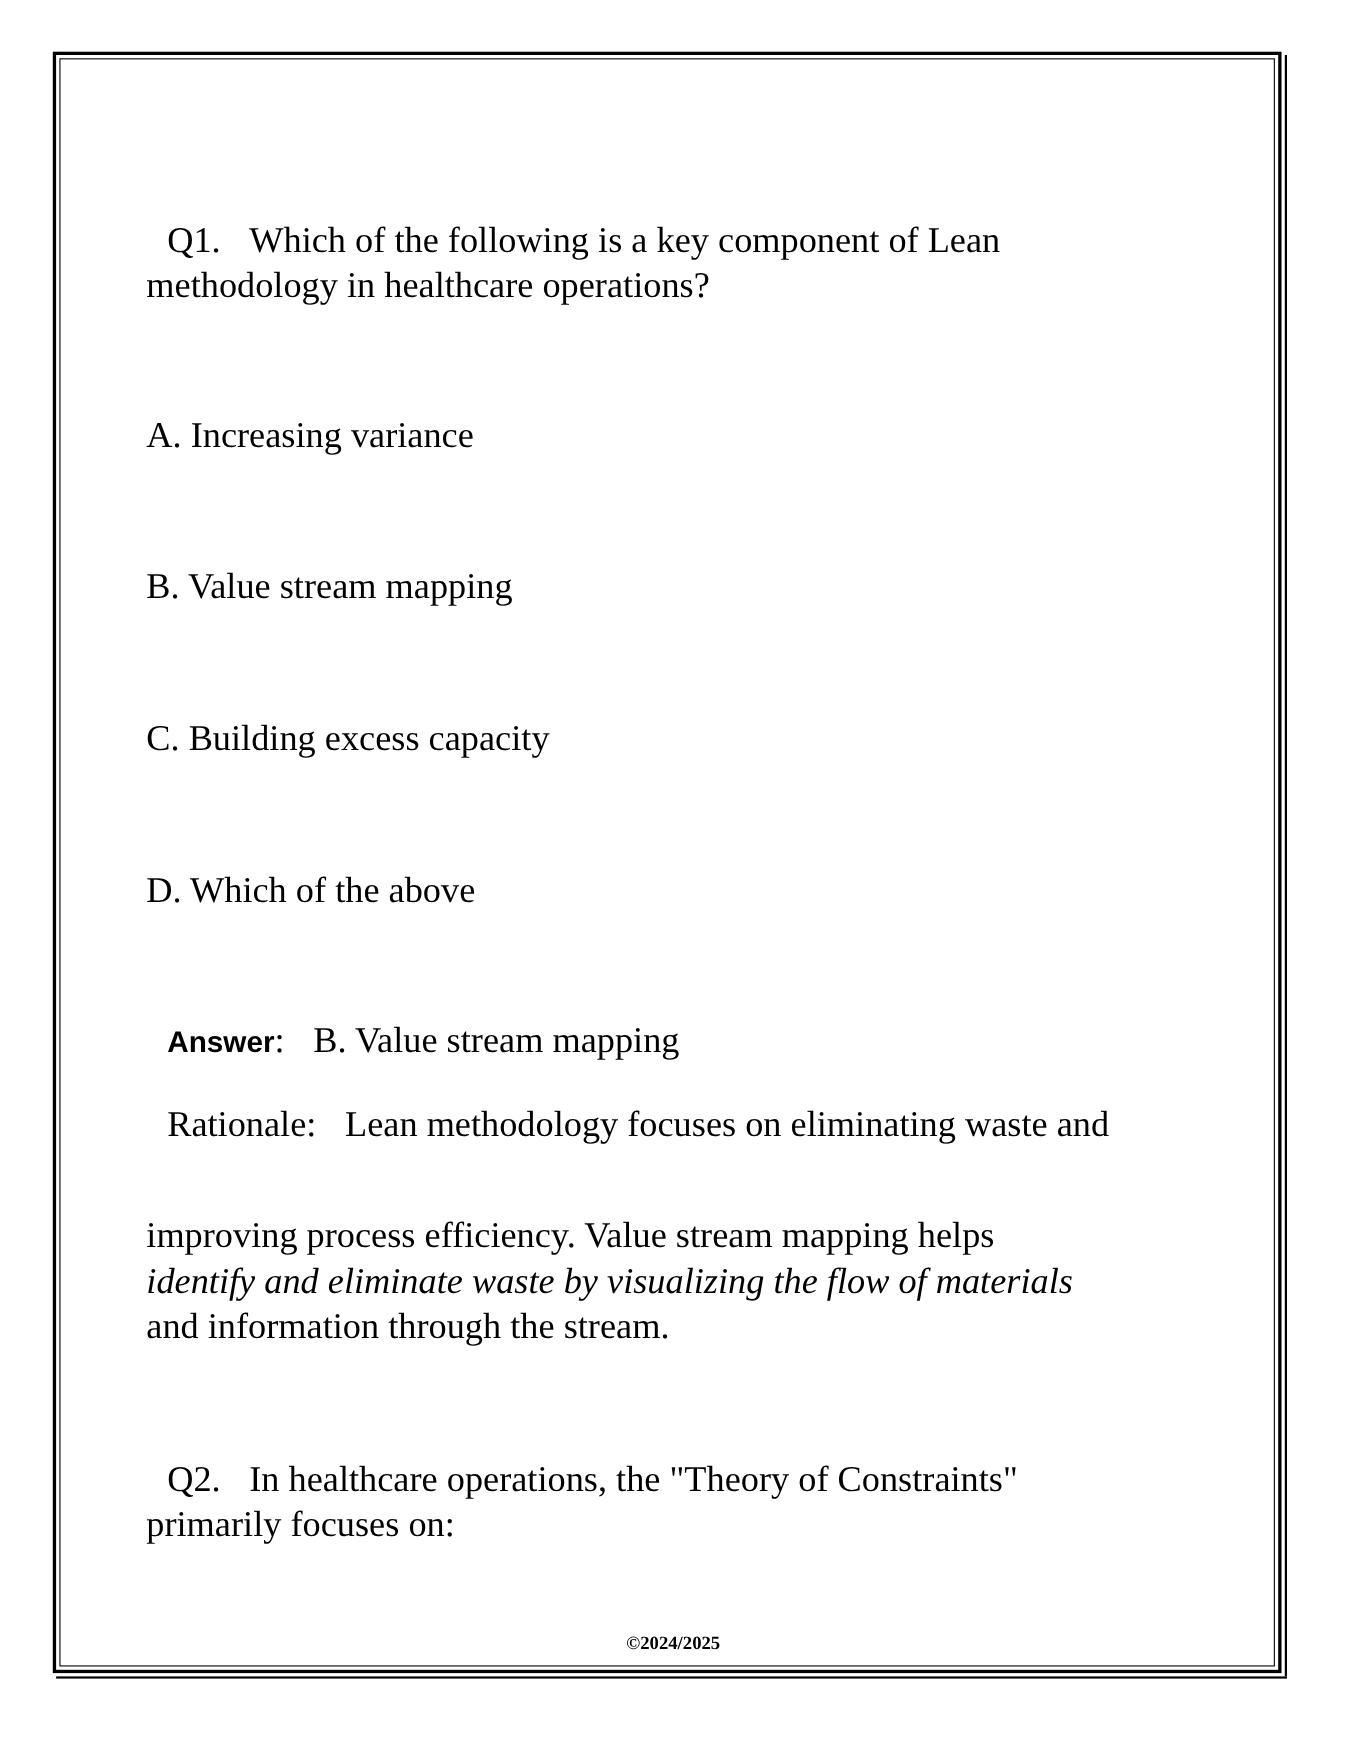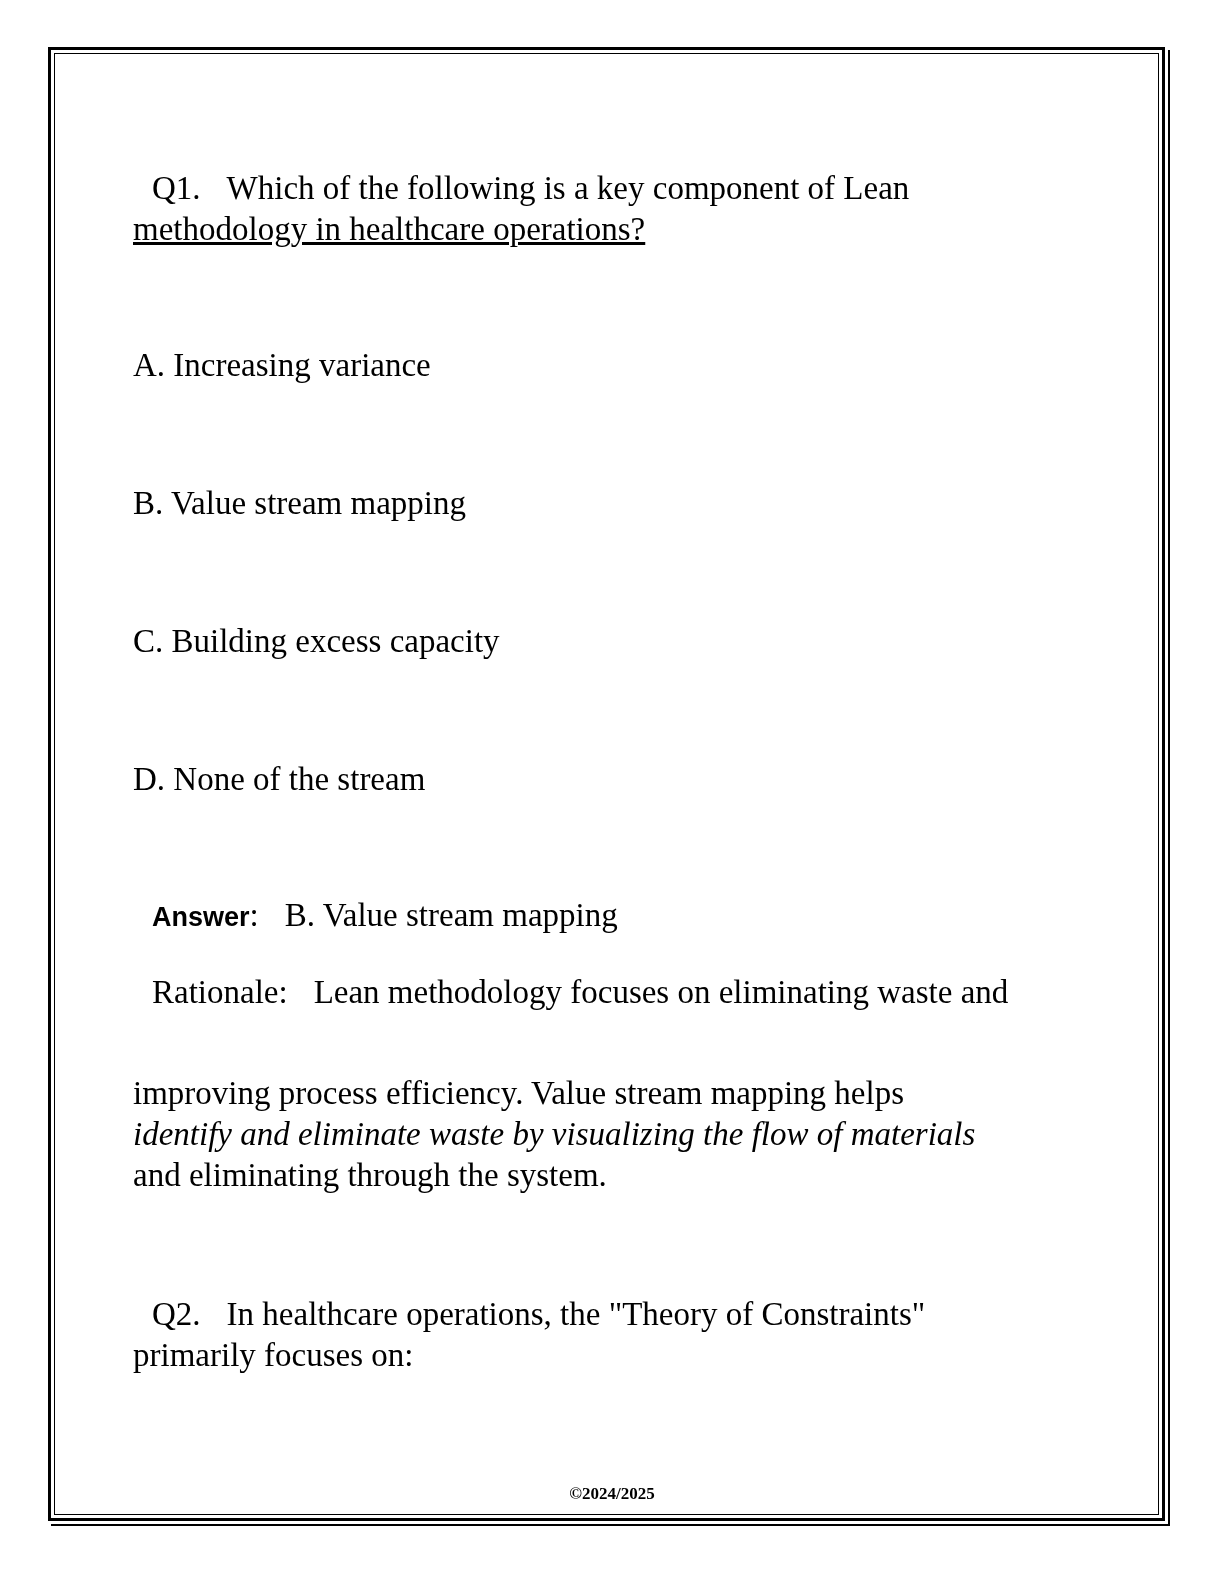--- a/index.html
+++ b/index.html
@@ -48,20 +48,21 @@
       width: 1119px;
       height: 2px;
       background: #000;
     }
     .line {
       position: absolute;
       left: 133px;
       font-size: 33px;
       line-height: 41px;
       white-space: pre;
+      margin-top: 31px;
     }
     .indent {
       left: 152px;
     }
     .answer-label {
       font-family: "Liberation Sans", "DejaVu Sans", sans-serif;
       font-weight: bold;
       font-size: 27px;
     }
     .gap { display: inline-block; width: 26px; }
@@ -79,33 +80,33 @@
 </head>
 <body>
 
 <div class="frame-outer"></div>
 <div class="frame-inner"></div>
 <div class="frame-right-extra"></div>
 <div class="frame-bottom-extra"></div>
 
 <div>
   <div class="line indent" style="top:168px;"><span>Q1.</span><span class="gap"></span><span>Which of the following is a key component of Lean</span></div>
-  <div class="line" style="top:209px;text-decoration:underline;">methodology in healthcare operations?</div>
+  <div class="line" style="top:209px;">methodology in healthcare operations?</div>
 
   <div class="line" style="top:345px;">A. Increasing variance</div>
   <div class="line" style="top:483px;">B. Value stream mapping</div>
   <div class="line" style="top:621px;">C. Building excess capacity</div>
-  <div class="line" style="top:759px;">D. None of the stream</div>
+  <div class="line" style="top:759px;">D. Which of the above</div>
 
   <div class="line indent" style="top:895px;"><span class="answer-label">Answer</span><span>:</span><span class="gap"></span><span>B. Value stream mapping</span></div>
 
   <div class="line indent" style="top:972px;"><span>Rationale:</span><span class="gap"></span><span>Lean methodology focuses on eliminating waste and</span></div>
   <div class="line" style="top:1073px;text-align:center;">improving process efficiency. Value stream mapping helps</div>
   <div class="line" style="top:1114px;font-style:italic;">identify and eliminate waste by visualizing the flow of materials</div>
-  <div class="line" style="top:1155px;">and eliminating through the system.</div>
+  <div class="line" style="top:1155px;">and information through the stream.</div>
 </div>
 
 <div>
   <div class="line indent" style="top:1294px;text-align:center;"><span>Q2.</span><span class="gap"></span><span>In healthcare operations, the "Theory of Constraints"</span></div>
   <div class="line" style="top:1335px;">primarily focuses on:</div>
 </div>
 
 <div class="footer">©2024/2025</div>
 
 </body></html>

